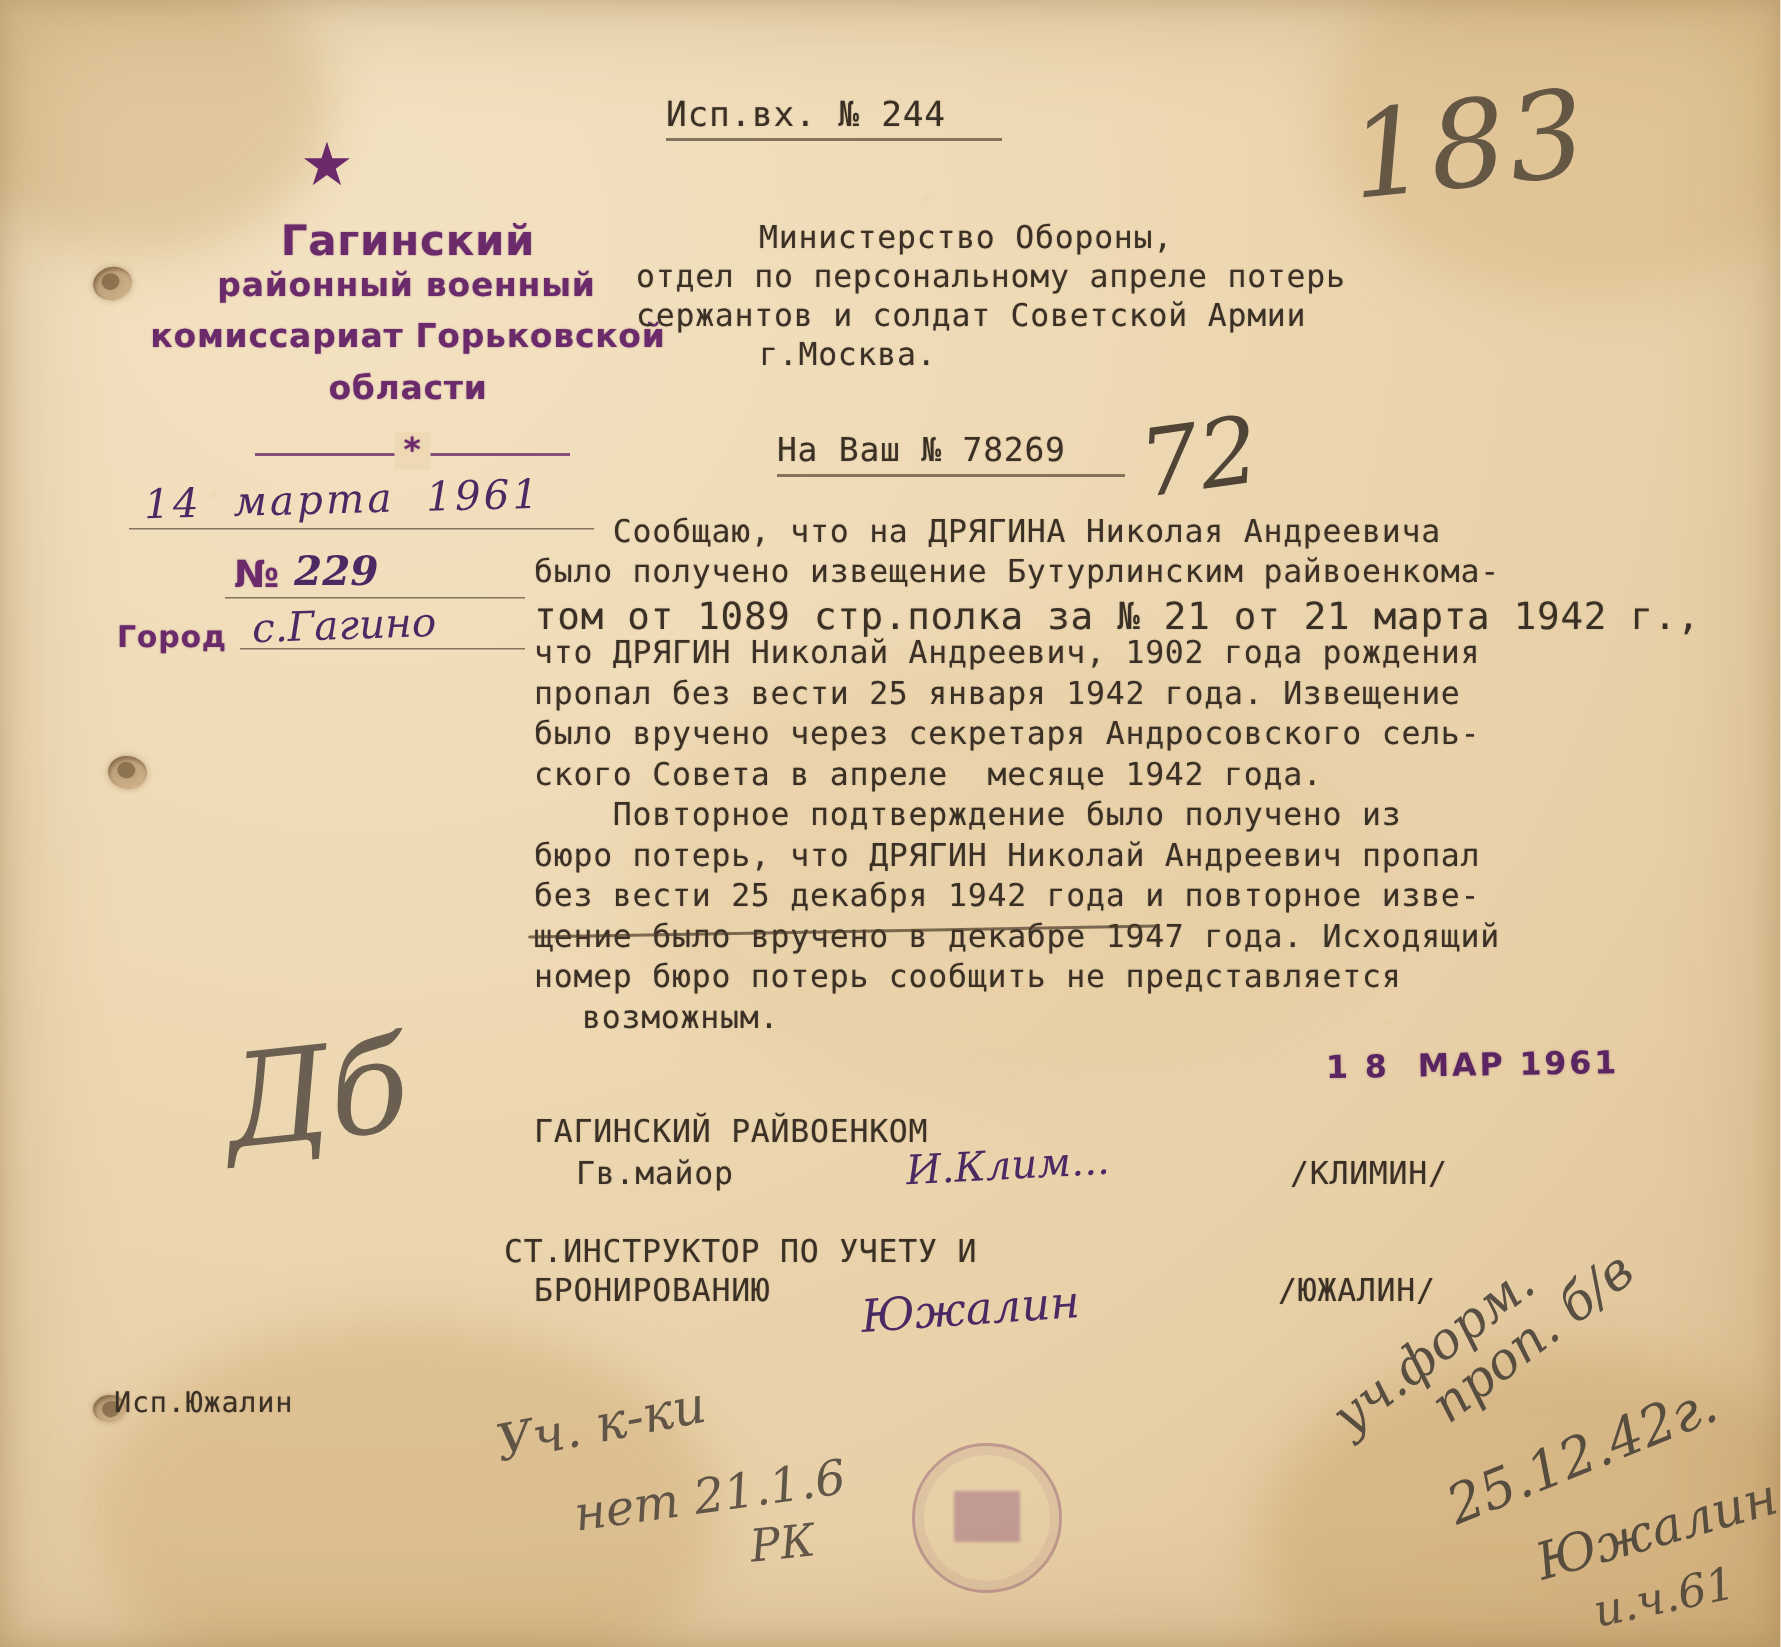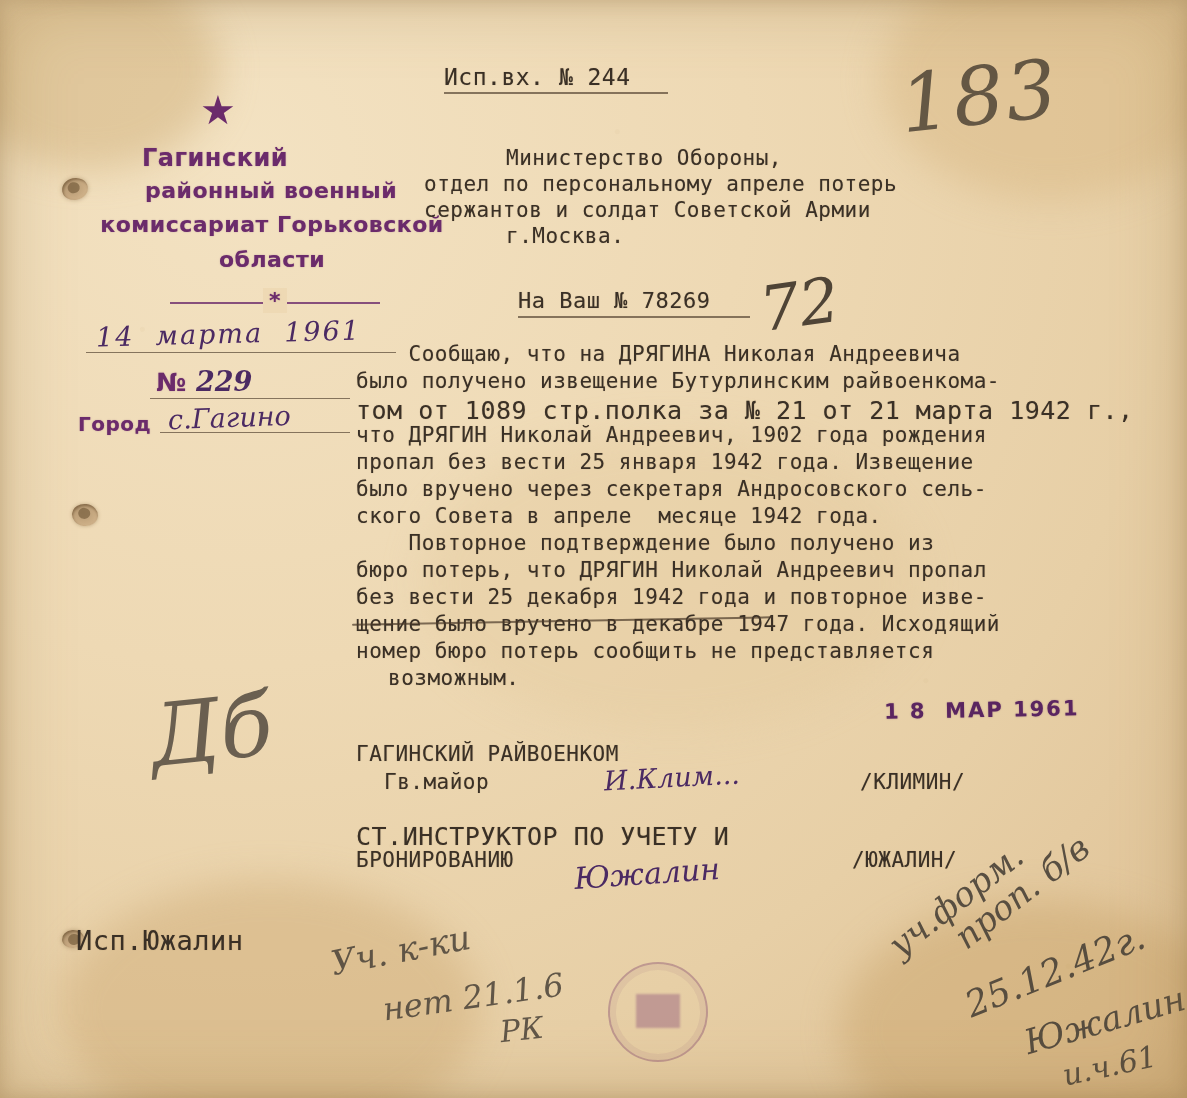--- a/index.html
+++ b/index.html
@@ -168,21 +168,21 @@
   <div class="hole" style="left:62px;top:178px;transform:rotate(-12deg)"></div>
   <div class="hole" style="left:72px;top:504px;transform:rotate(8deg)"></div>
   <div class="hole" style="left:62px;top:930px;transform:rotate(-5deg);width:22px;height:18px"></div>
 
   <div class="tw" style="left:444px;top:62px;font-size:23px;">Исп.вх. № 244</div>
   <div class="rule" style="left:444px;top:92px;width:224px;height:2px;"></div>
 
   <div class="hand hand-big" style="left:900px;top:50px;font-size:80px;font-style:italic;color:#4f4436;letter-spacing:2px;transform:rotate(-6deg);">183</div>
 
   <div class="star" style="left:198px;top:90px;">★</div>
-  <div class="ink-purple" style="left:142px;top:144px;font-size:24px;width:260px;">Гагинский</div>
+  <div class="ink-purple" style="left:142px;top:144px;font-size:28px;width:260px;text-align:center;">Гагинский</div>
   <div class="ink-purple" style="left:86px;top:178px;font-size:22px;width:370px;text-align:center;">районный военный</div>
   <div class="ink-purple" style="left:72px;top:212px;font-size:22px;width:400px;text-align:center;">комиссариат Горьковской</div>
   <div class="ink-purple" style="left:142px;top:247px;font-size:22px;width:260px;text-align:center;">области</div>
 
   <div class="rule purple" style="left:170px;top:302px;width:210px;height:2px;"></div>
   <div class="ink-purple" style="left:263px;top:288px;font-size:22px;background:#eed9b4;padding:0 6px;">*</div>
 
   <div class="hand" style="left:96px;top:318px;font-size:27px;letter-spacing:2px;transform:rotate(-1.5deg);">14  марта  1961</div>
   <div class="rule" style="left:86px;top:352px;width:310px;"></div>
 
@@ -219,26 +219,26 @@
 
   <div class="underline-hand" style="left:352px;top:620px;width:420px;transform:rotate(-1deg);"></div>
 
   <div class="datestamp" style="left:884px;top:698px;">1 8  МАР 1961</div>
 
   <div class="tw" style="left:356px;top:740px;font-size:21px;">ГАГИНСКИЙ РАЙВОЕНКОМ</div>
   <div class="tw" style="left:384px;top:768px;font-size:21px;">Гв.майор</div>
   <div class="hand" style="left:604px;top:762px;font-size:27px;transform:rotate(-3deg);">И.Клим...</div>
   <div class="tw" style="left:860px;top:768px;font-size:21px;">/КЛИМИН/</div>
 
-  <div class="tw" style="left:356px;top:820px;font-size:25px;">СТ.ИНСТРУКТОР ПО УЧЕТУ И</div>
+  <div class="tw" style="left:336px;top:820px;font-size:21px;">СТ.ИНСТРУКТОР ПО УЧЕТУ И</div>
   <div class="tw" style="left:356px;top:846px;font-size:21px;">БРОНИРОВАНИЮ</div>
   <div class="tw" style="left:852px;top:846px;font-size:21px;">/ЮЖАЛИН/</div>
   <div class="hand" style="left:574px;top:856px;font-size:30px;transform:rotate(-4deg);color:#4b2a63;">Южалин</div>
 
-  <div class="tw" style="left:76px;top:922px;font-size:27px;">Исп.Южалин</div>
+  <div class="tw" style="left:76px;top:922px;font-size:19px;">Исп.Южалин</div>
 
   <div class="hand hand-gray" style="left:150px;top:680px;font-size:86px;transform:rotate(-6deg);opacity:.8;">Дб</div>
 
   <div class="hand hand-gray" style="left:330px;top:930px;font-size:34px;transform:rotate(-11deg);opacity:.85;">Уч. к-ки</div>
   <div class="hand hand-gray" style="left:382px;top:978px;font-size:32px;transform:rotate(-8deg);opacity:.85;">нет 21.1.6</div>
   <div class="hand hand-gray" style="left:500px;top:1012px;font-size:30px;transform:rotate(-6deg);opacity:.85;">РК</div>
 
   <div class="hand hand-gray" style="left:876px;top:880px;font-size:34px;transform:rotate(-38deg);opacity:.9;">уч.форм.</div>
   <div class="hand hand-gray" style="left:942px;top:872px;font-size:34px;transform:rotate(-38deg);opacity:.9;">проп. б/в</div>
   <div class="hand hand-gray" style="left:960px;top:950px;font-size:36px;transform:rotate(-22deg);opacity:.9;">25.12.42г.</div>

